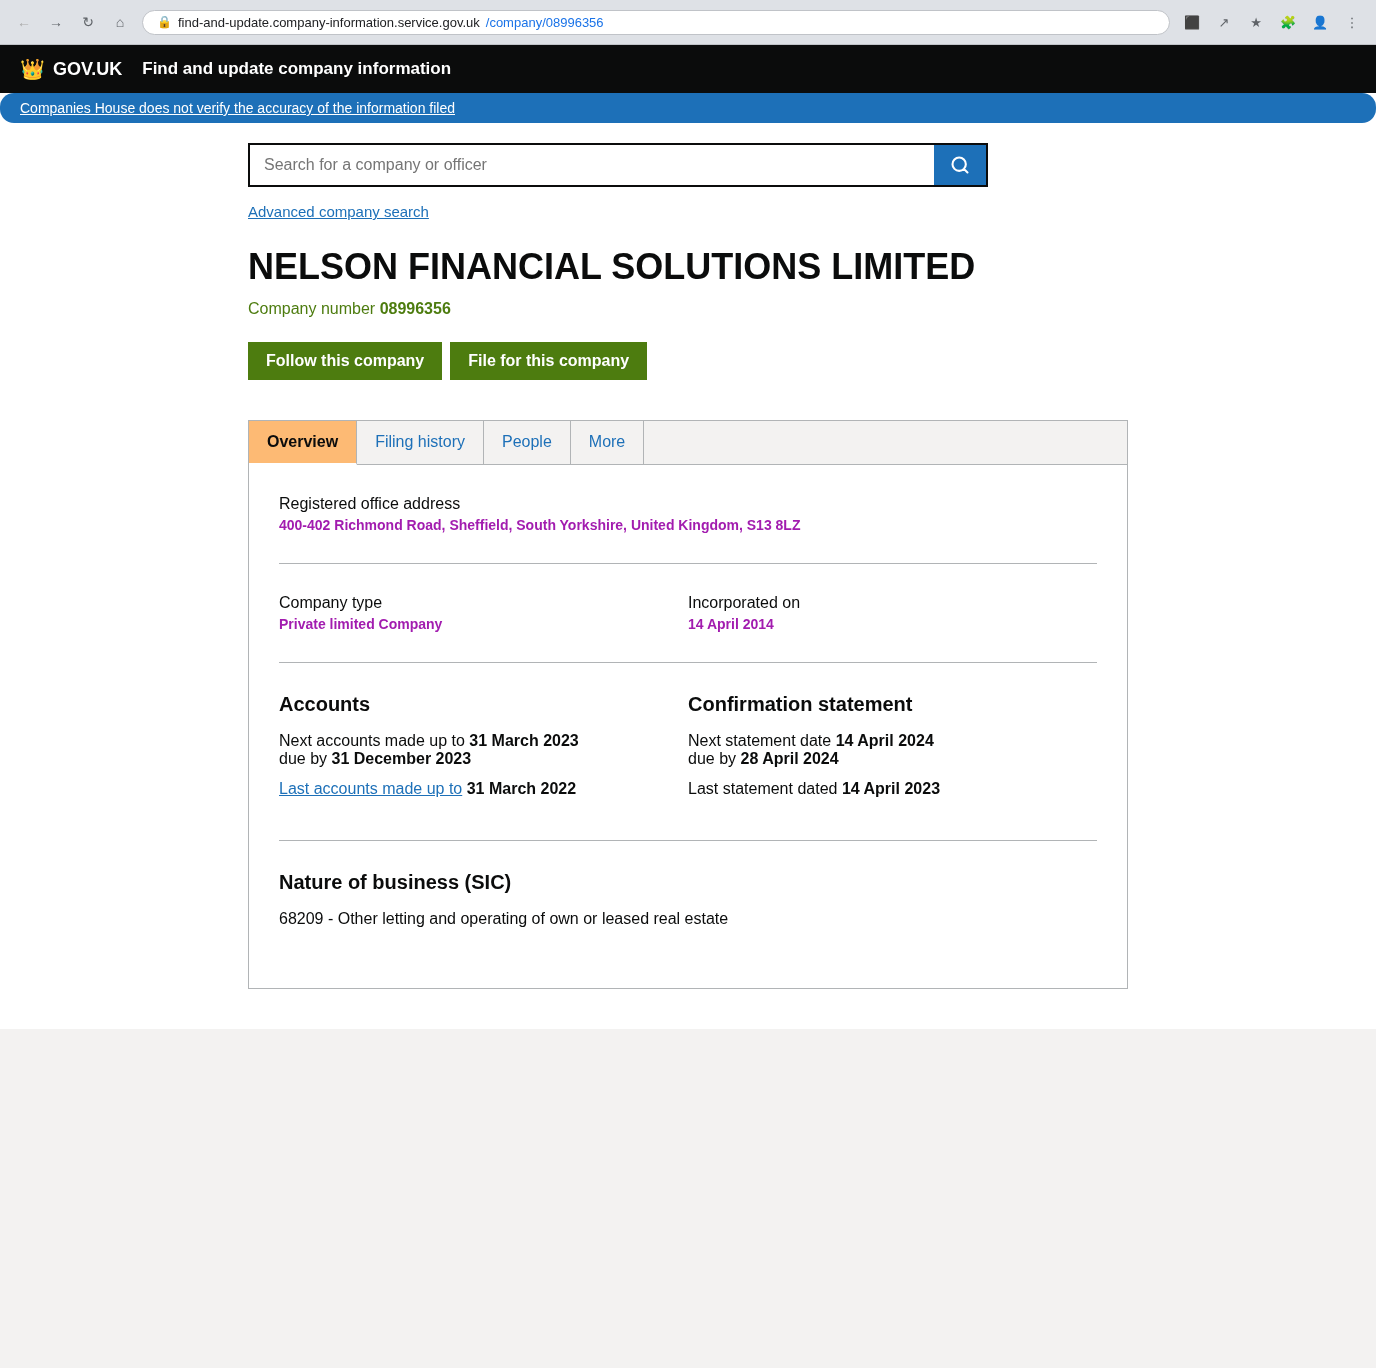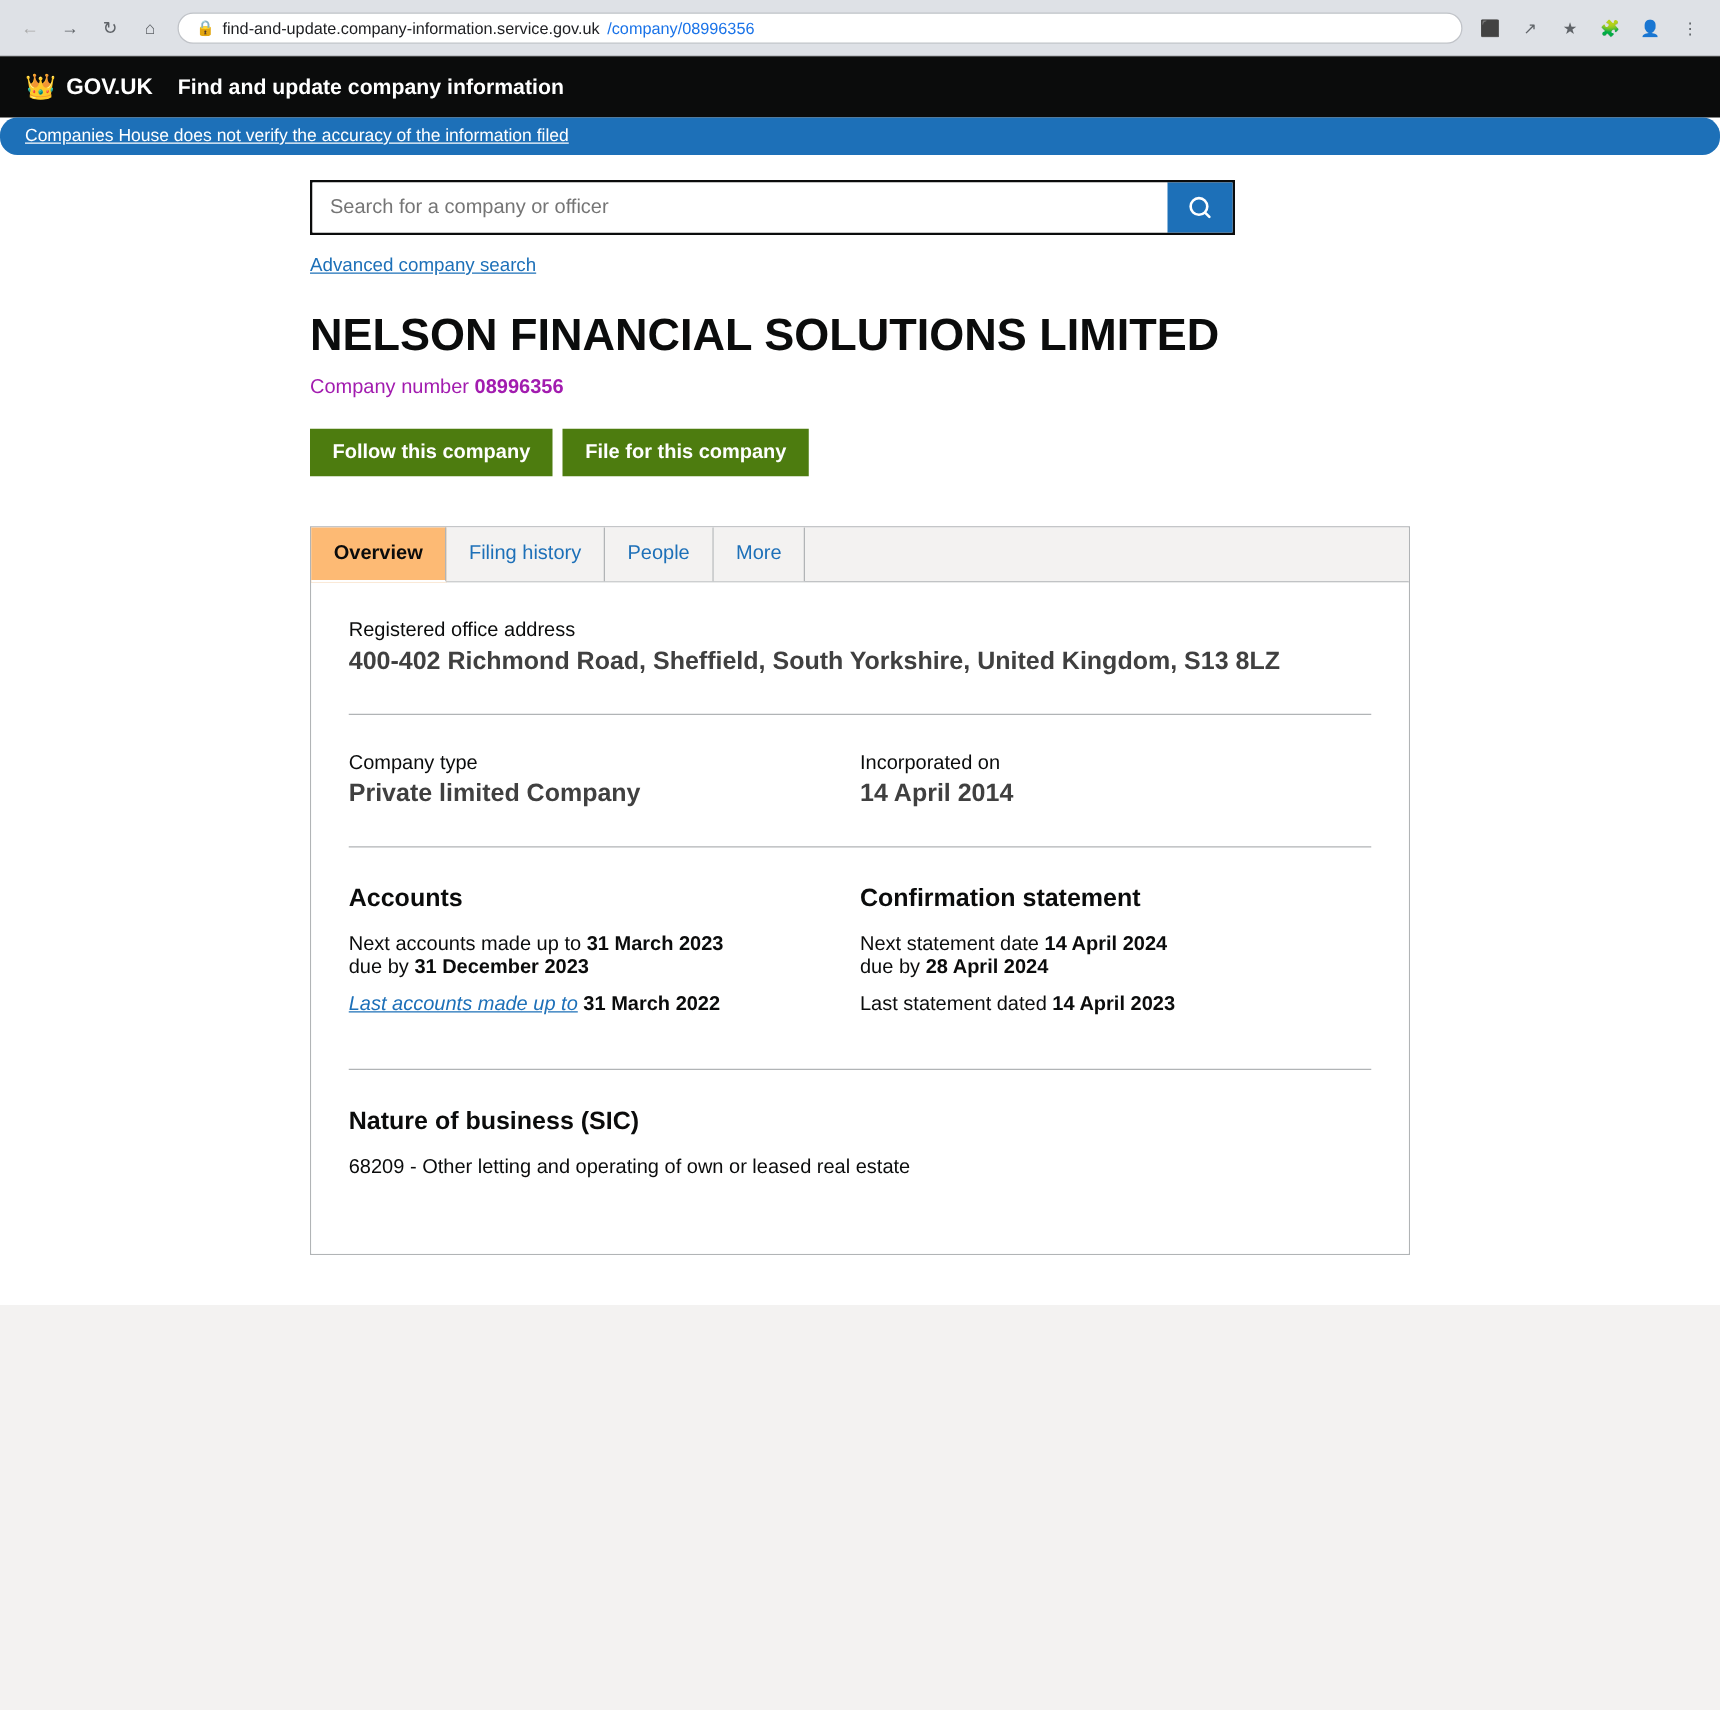--- a/index.html
+++ b/index.html
@@ -159,21 +159,21 @@
     .company-name {
       font-size: 36px;
       font-weight: bold;
       color: #0b0c0c;
       line-height: 1.2;
       margin-bottom: 12px;
     }
 
     .company-number {
       font-size: 16px;
-      color: #a21caf;
+      color: #4d7c0f;
       margin-bottom: 24px;
     }
     .company-number strong {
       font-weight: bold;
     }
 
     
     .company-buttons {
       display: flex;
       gap: 8px;
@@ -239,44 +239,43 @@
       border-bottom: none;
       margin-bottom: 0;
     }
 
     .field-label {
       font-size: 16px;
       color: #0b0c0c;
       margin-bottom: 4px;
     }
     .field-value {
-      font-size: 20px;
-      font-weight: bold;
-      color: #404040;
+      font-size: 14px;
+      font-weight: bold;
+      color: #a21caf;
     }
 
     .two-col {
       display: grid;
       grid-template-columns: 1fr 1fr;
     }
 
     .section-heading {
       font-size: 20px;
       font-weight: bold;
       margin-bottom: 16px;
     }
 
     .accounts-row {
       margin-bottom: 12px;
       font-size: 16px;
     }
     .accounts-row a {
       color: #1d70b8;
       text-decoration: underline;
-      font-style: italic;
     }
     .accounts-row strong {
       font-weight: bold;
     }
 
     .sic-code {
       font-size: 16px;
       color: #0b0c0c;
     }
 

